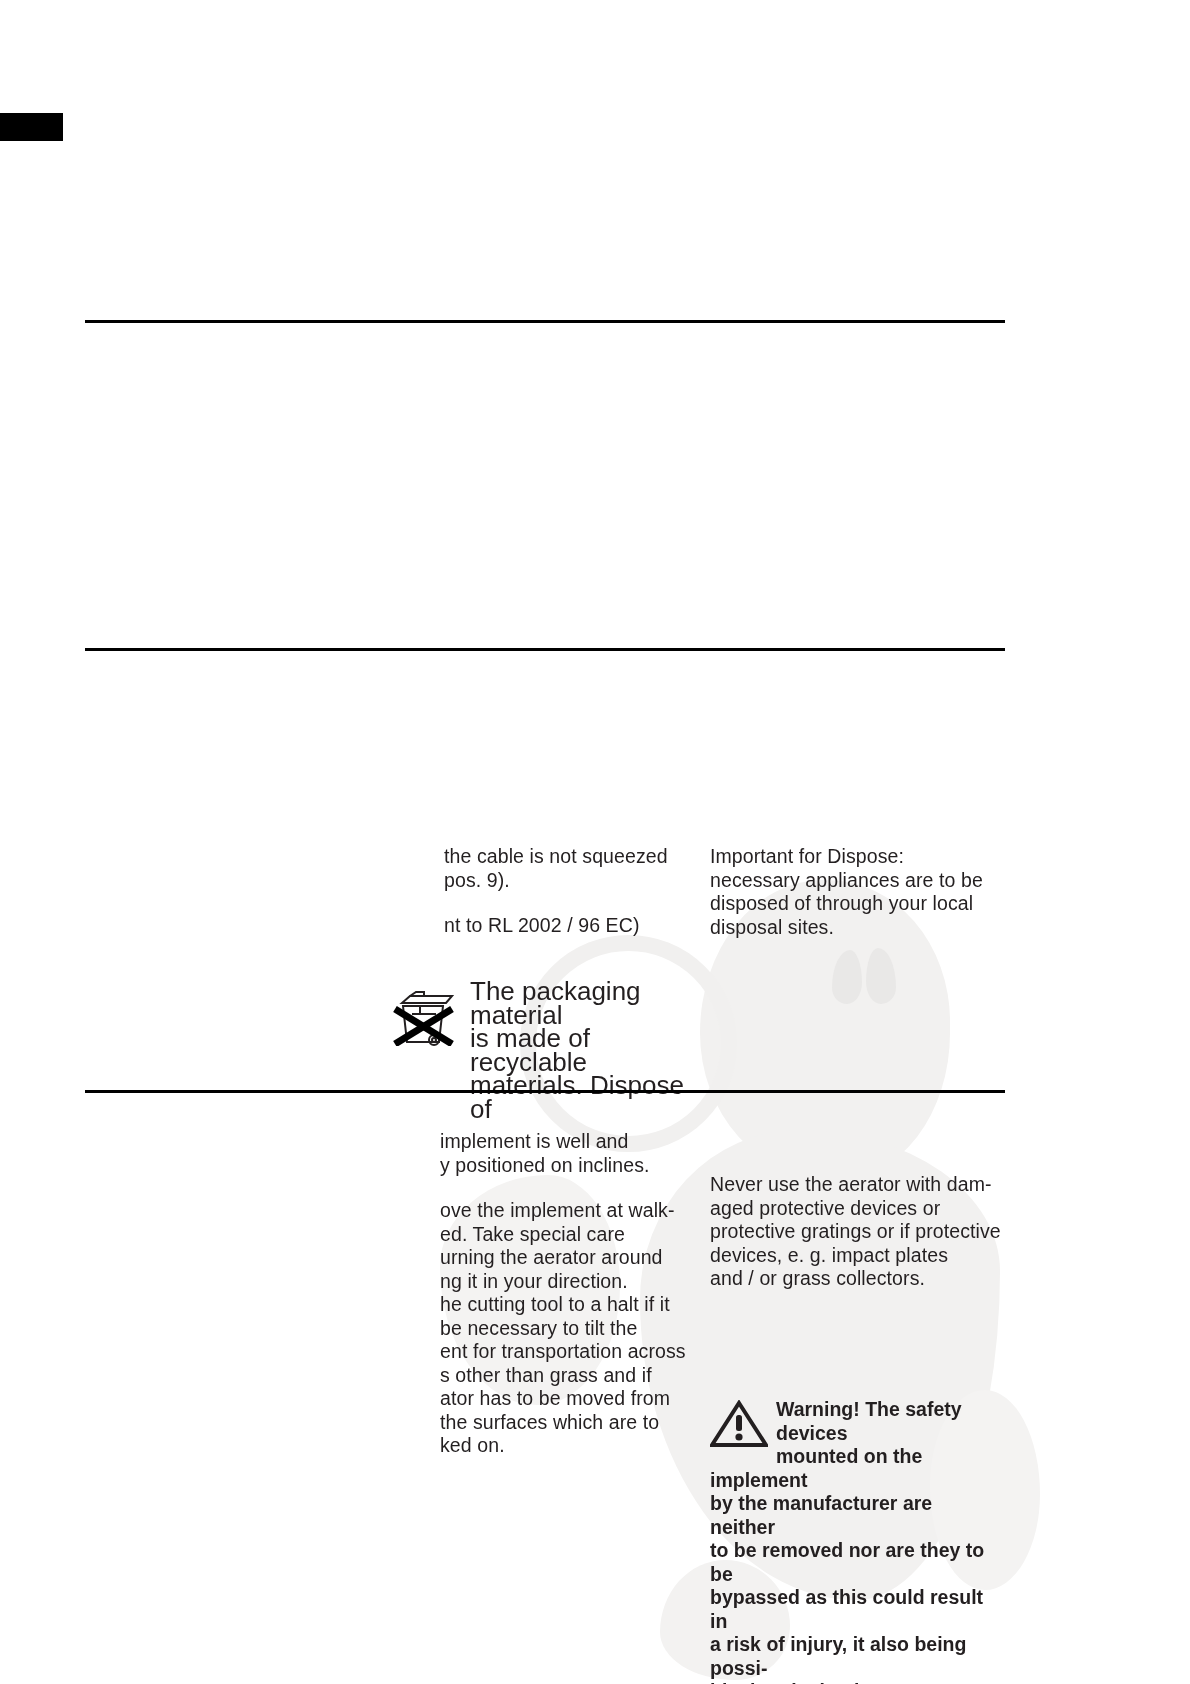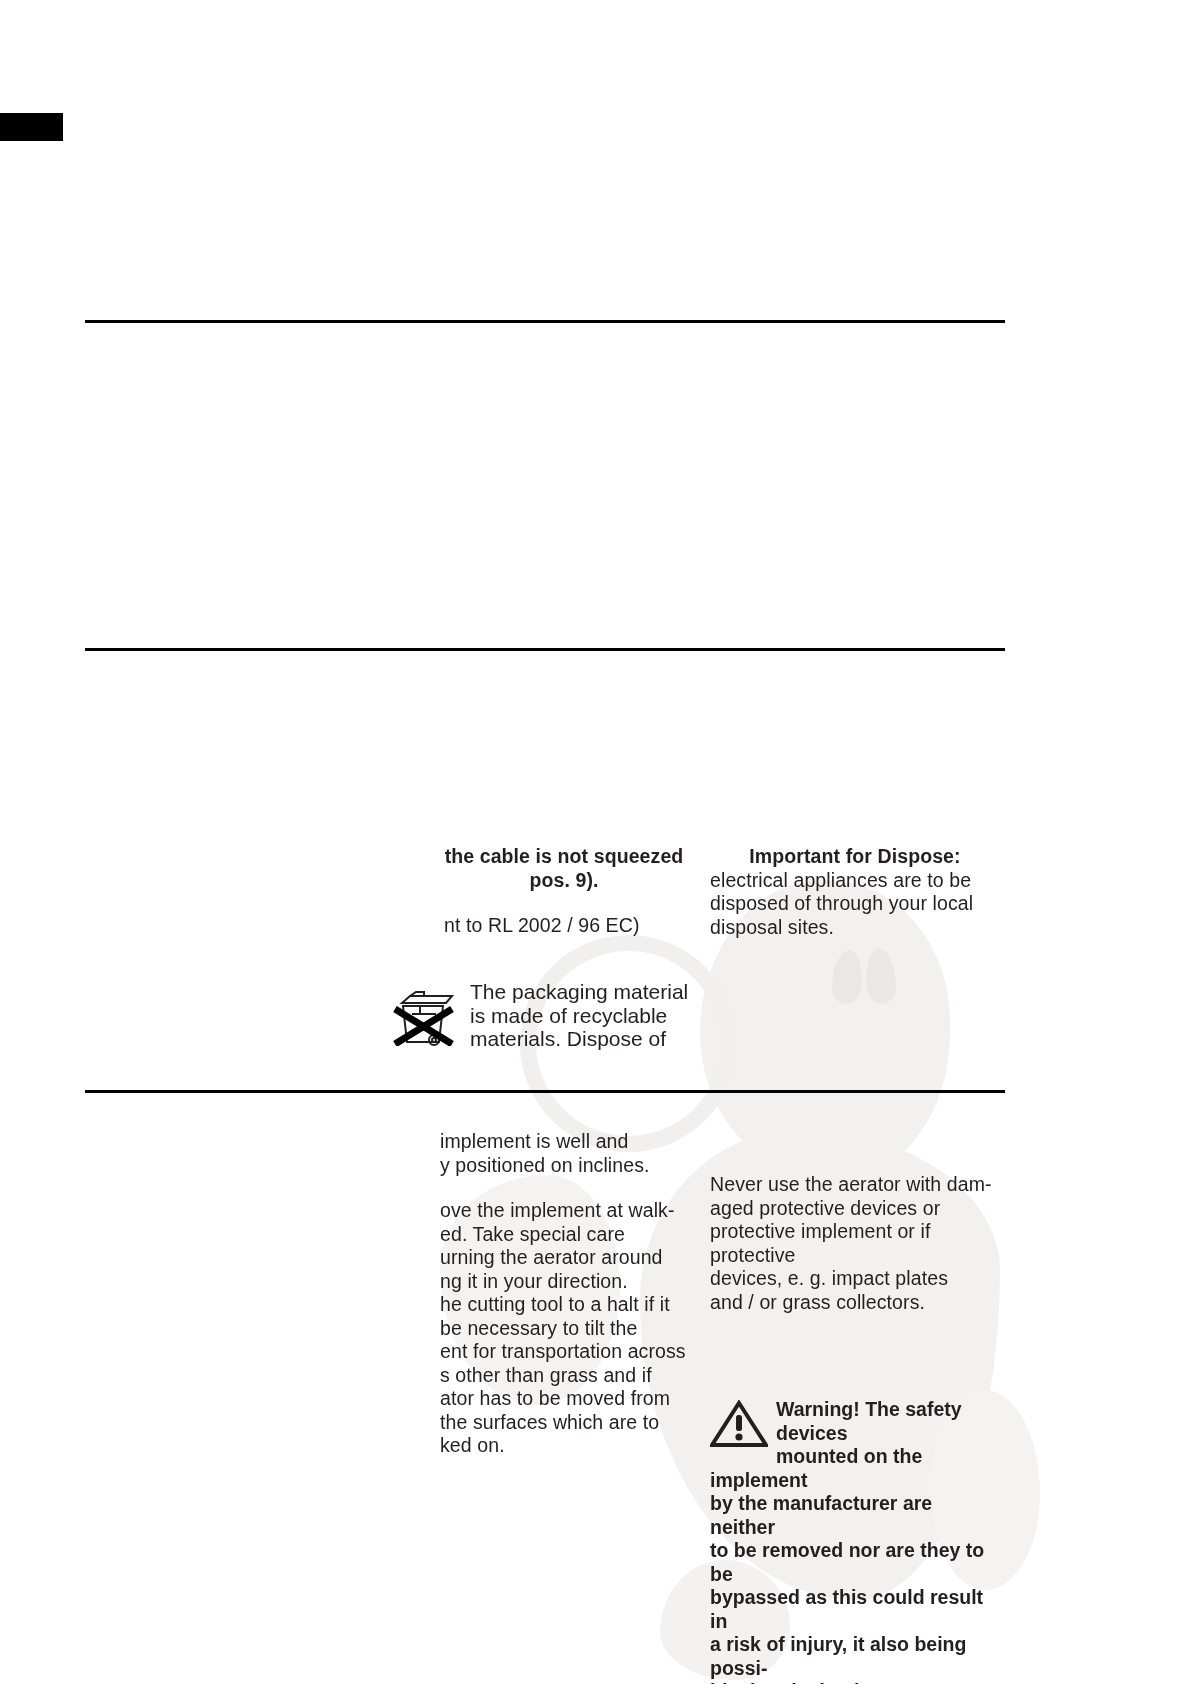--- a/index.html
+++ b/index.html
@@ -109,22 +109,21 @@
   }
   .para {
     margin: 0 0 22px 0;
     font-size: 19.5px;
     line-height: 23.5px;
     letter-spacing: 0.1px;
     color: #231f20;
     white-space: pre-line;
   }
   .para.bold {
-    font-weight: bold;
-    text-align: center;
+    font-weight: normal;
   }
   .para.tight { margin-bottom: 0; }
   .para:last-child { margin-bottom: 0; }
 
   
   .clipped {
     text-indent: 0;
   }
 
   
@@ -142,21 +141,21 @@
     align-items: flex-start;
     gap: 12px;
     z-index: 2;
   }
   #bin-icon {
     flex: 0 0 auto;
     width: 68px; height: 62px;
     margin-top: 4px;
   }
   #disposal-text {
-    font-size: 21px;
+    font-size: 26px;
     line-height: 23.5px;
     color: #231f20;
     white-space: pre-line;
   }
 
   
   #warning-block {
     position: absolute;
     left: 710px; top: 1398px;
     width: 292px;
@@ -226,21 +225,21 @@
         </g>
       </svg>
     </span>
     <span id="disposal-text">The packaging material
 is made of recyclable
 materials. Dispose of</span>
   </div>
 
   <div class="col" id="col-right-upper">
     <p class="para bold tight">Important for Dispose:</p>
-    <p class="para">electrical appliances are to be
+    <p class="para">necessary appliances are to be
 disposed of through your local
 disposal sites.</p>
   </div>
 
   <div class="col" id="col-mid-lower">
     <p class="para clipped"> implement is well and
 y positioned on inclines.</p>
     <p class="para clipped"> ove the implement at walk-
  ed. Take special care
 urning the aerator around
@@ -250,21 +249,21 @@
  ent for transportation across
 s other than grass and if
  ator has to be moved from
  the surfaces which are to
 ked on.</p>
   </div>
 
   <div class="col" id="col-right-lower">
     <p class="para">Never use the aerator with dam-
 aged protective devices or
-protective implement or if protective
+protective gratings or if protective
 devices, e. g. impact plates
 and / or grass collectors.</p>
   </div>
 
   <div id="warning-block">
     <span id="warn-icon">
       <svg viewBox="0 0 58 48" width="58" height="48" aria-hidden="true">
         <path d="M29 3 L56 45 L2 45 Z" fill="none" stroke="#231f20" stroke-width="4" stroke-linejoin="miter"></path>
         <rect x="26" y="15" width="6" height="16" rx="2.5" fill="#231f20"></rect>
         <circle cx="29" cy="37" r="3.6" fill="#231f20"></circle>

